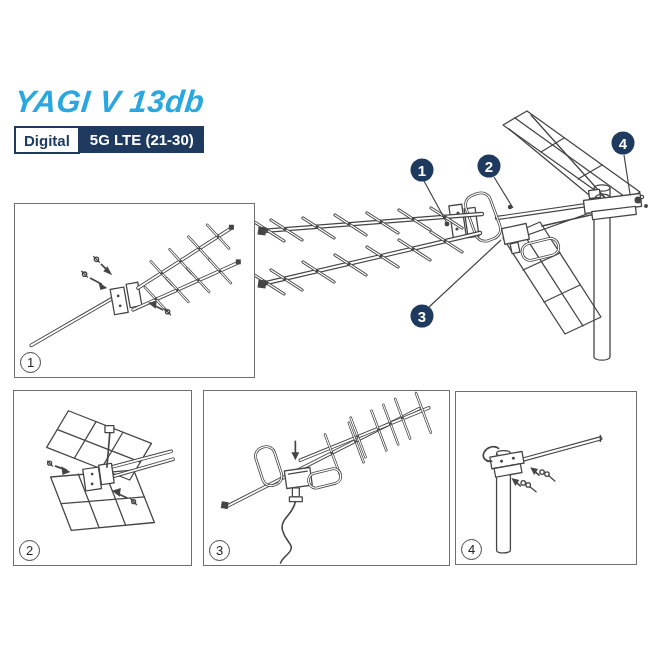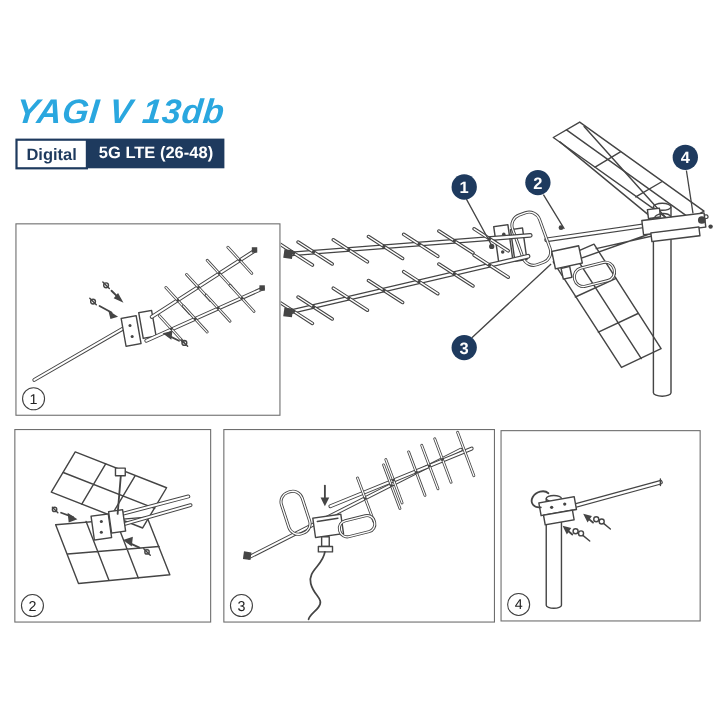--- a/index.html
+++ b/index.html
@@ -47,21 +47,21 @@
 </style>
 </head>
 <body>
 
 <h1 class="title">YAGI V 13db</h1>
 
 <div class="banner">
   <span class="banner-left">
     <b>Digital</b>
   </span>
-  <span class="banner-right">5G LTE (26-48)</span>
+  <span class="banner-right">5G LTE (21-30)</span>
 </div>
 
 <svg class="main-svg" width="395" height="290" viewBox="255 100 395 290">
 
   <g>
     <path class="fillw" d="M594,188 L594,357 A8,3.2 0 0 0 610,357 L610,188"></path>
     <ellipse class="fillw" cx="602" cy="188" rx="8" ry="3.2"></ellipse>
   </g>
 
   <g>

